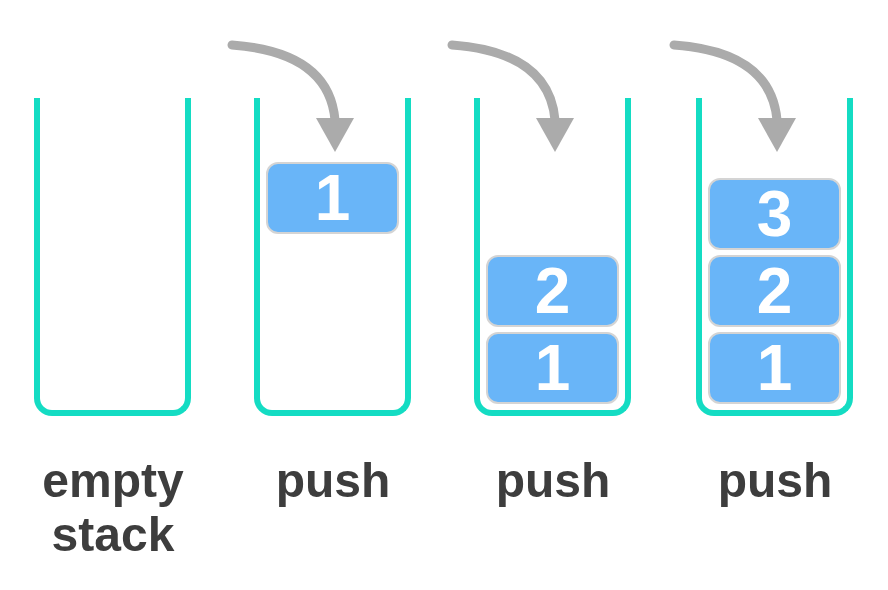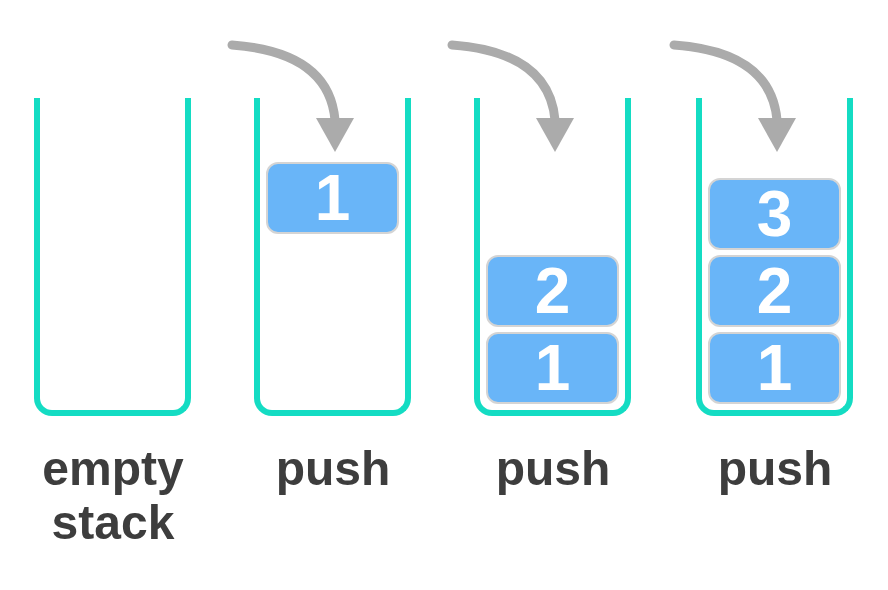--- a/index.html
+++ b/index.html
@@ -62,21 +62,21 @@
     justify-content: center;
     line-height: 1;
   }
   .block.pos-float { top: 162px; }
   .block.pos-3 { top: 178px; }
   .block.pos-2 { top: 255px; }
   .block.pos-1 { top: 332px; }
 
   .label {
     position: absolute;
-    top: 442px;
+    top: 454px;
     left: 0;
     width: 222px;
     text-align: center;
     font-size: 48px;
     font-weight: bold;
     color: var(--labelColor);
     line-height: 54px;
     white-space: pre-line;
   }
 </style>

